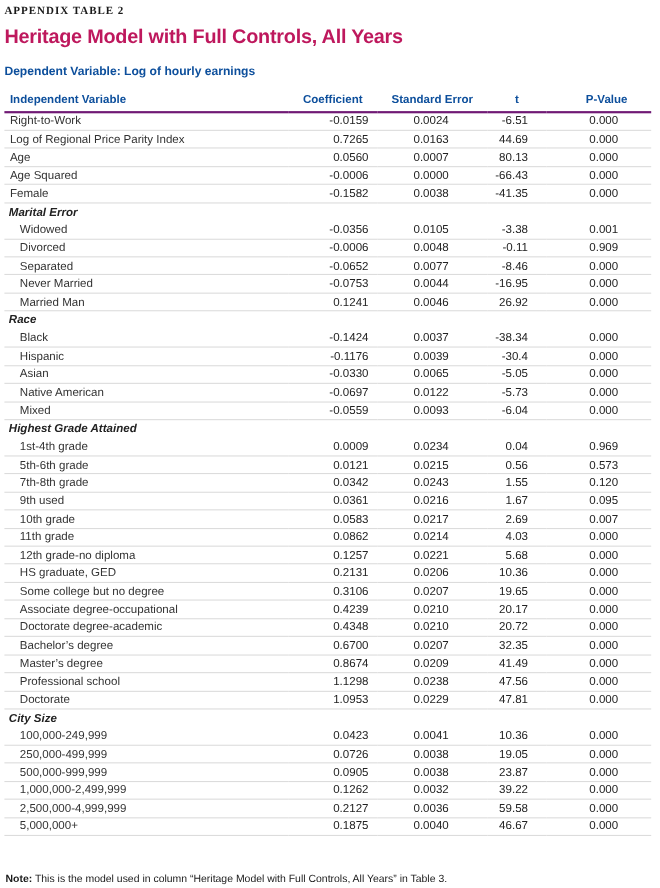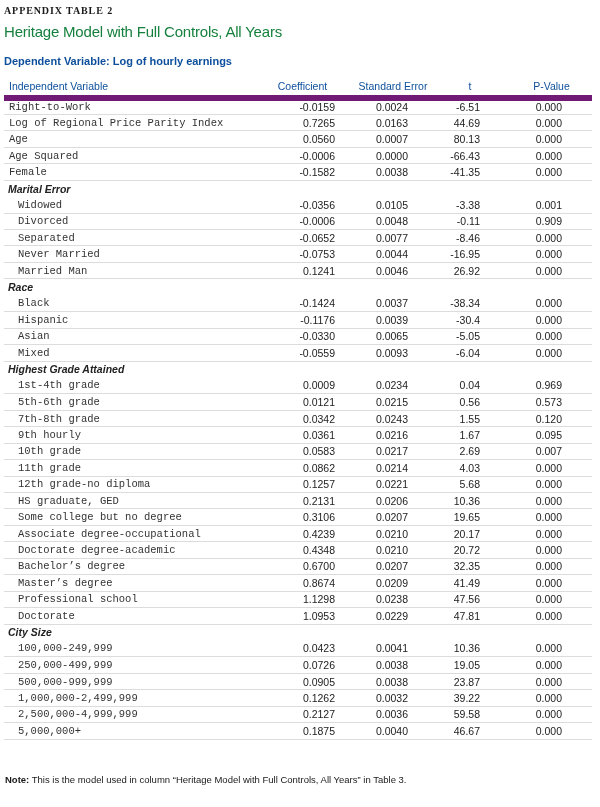--- a/index.html
+++ b/index.html
@@ -9,50 +9,50 @@
     font-family:"Liberation Sans", sans-serif; color:#222;
   }
   .page { padding:4px 4px 0 4px; }
 
   .kicker {
     font-family:"Liberation Serif", serif;
     font-size:10px; font-weight:bold; letter-spacing:0.9px; color:#1a1a1a;
     padding-top:1px;
   }
   .title {
-    font-size:15px; font-weight:normal; color:#15803d; margin-top:7px;
+    font-size:18px; font-weight:bold; color:#be185d; margin-top:7px;
     letter-spacing:-0.2px;
   }
   .depvar {
     font-size:11px; font-weight:bold; color:#0d4f9c; margin-top:15px;
   }
 
   table.results {
     border-collapse:collapse; table-layout:fixed;
     width:588px; margin-top:9px;
   }
   col.c-var  { width:258px; }
   col.c-coef { width:81px; }
   col.c-se   { width:100px; }
   col.c-t    { width:54px; }
   col.c-p    { width:95px; }
 
   thead th {
-    color:#0d4f9c; font-size:10.5px; font-weight:normal;
-    border-bottom:6px solid #701a75;
+    color:#0d4f9c; font-size:10.5px; font-weight:bold;
+    border-bottom:2px solid #701a75;
     height:22px; vertical-align:middle; text-align:center;
     padding:0;
   }
   thead th.h-var { text-align:left; padding-left:5px; }
   thead th.h-p   { padding-left:14px; }
 
   tbody td { height:16.45px; vertical-align:middle; font-size:10.5px; padding:0; }
   tr.data-row td { border-bottom:1px solid #dcdcdc; }
 
-  td.var { text-align:left; color:#333; padding-left:5px;font-family:Liberation Mono, monospace; }
+  td.var { text-align:left; color:#333; padding-left:5px; }
   td.var.indent { padding-left:14px; }
   td.num { text-align:right; color:#222; }
   td.coef { padding-right:8px; }
   td.se   { padding-right:35px; }
   td.t    { padding-right:17px; }
   td.p    { padding-right:30px; }
 
   td.section-label {
     font-style:italic; font-weight:bold; color:#222;
     text-align:left; padding-left:4px; font-size:10.5px;
@@ -178,20 +178,27 @@
           <td class="num p">0.000</td>
         </tr>
         <tr class="data-row">
           <td class="var indent">Asian</td>
           <td class="num coef">-0.0330</td>
           <td class="num se">0.0065</td>
           <td class="num t">-5.05</td>
           <td class="num p">0.000</td>
         </tr>
         <tr class="data-row">
+          <td class="var indent">Native American</td>
+          <td class="num coef">-0.0697</td>
+          <td class="num se">0.0122</td>
+          <td class="num t">-5.73</td>
+          <td class="num p">0.000</td>
+        </tr>
+        <tr class="data-row">
           <td class="var indent">Mixed</td>
           <td class="num coef">-0.0559</td>
           <td class="num se">0.0093</td>
           <td class="num t">-6.04</td>
           <td class="num p">0.000</td>
         </tr>
         <tr>
           <td colspan="5" class="section-label">Highest Grade Attained</td>
         </tr>
         <tr class="data-row">
@@ -209,21 +216,21 @@
           <td class="num p">0.573</td>
         </tr>
         <tr class="data-row">
           <td class="var indent">7th-8th grade</td>
           <td class="num coef">0.0342</td>
           <td class="num se">0.0243</td>
           <td class="num t">1.55</td>
           <td class="num p">0.120</td>
         </tr>
         <tr class="data-row">
-          <td class="var indent">9th hourly</td>
+          <td class="var indent">9th used</td>
           <td class="num coef">0.0361</td>
           <td class="num se">0.0216</td>
           <td class="num t">1.67</td>
           <td class="num p">0.095</td>
         </tr>
         <tr class="data-row">
           <td class="var indent">10th grade</td>
           <td class="num coef">0.0583</td>
           <td class="num se">0.0217</td>
           <td class="num t">2.69</td>

